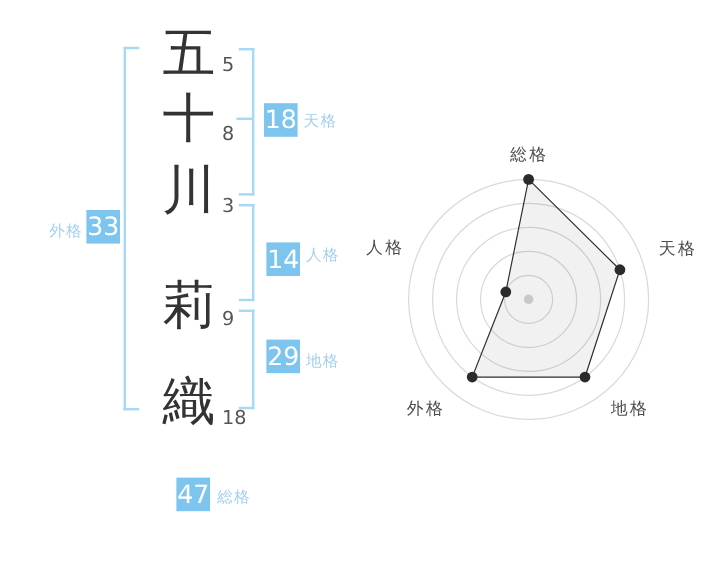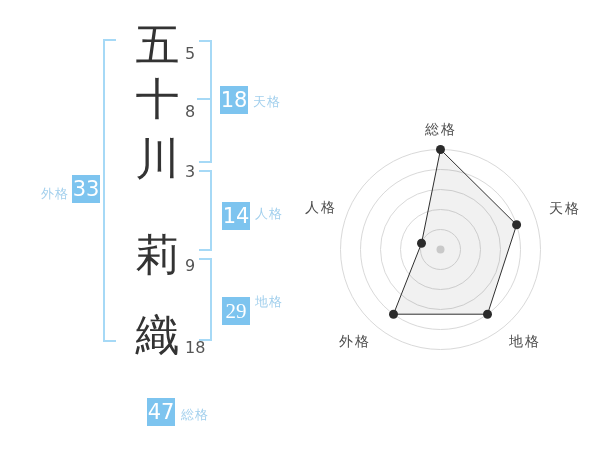--- a/index.html
+++ b/index.html
@@ -61,21 +61,21 @@
   <div class="strokes" style="top:164px;">3</div>
   <div class="strokes" style="top:258px;">9</div>
   <div class="strokes" style="top:340px;">18</div>
 
   <div class="badge" style="left:220px; top:86px;">18</div>
   <div class="blabel" style="left:253px; top:95px;">天格</div>
 
   <div class="badge" style="left:222px; top:202px;">14</div>
   <div class="blabel" style="left:255px; top:207px;">人格</div>
 
-  <div class="badge" style="left:222px; top:297px;font-family:Liberation Serif, serif;">29</div>
+  <div class="badge" style="left:222px; top:283px;">29</div>
   <div class="blabel" style="left:255px; top:295px;">地格</div>
 
   <div class="blabel" style="left:41px; top:187px;">外格</div>
   <div class="badge" style="left:72px; top:175px;">33</div>
 
   <div class="badge" style="left:147px; top:398px;text-align:center;">47</div>
   <div class="blabel" style="left:181px; top:408px;">総格</div>
 
   <div class="radar-box">
     <svg width="281" height="281" viewBox="0 0 281 281">

